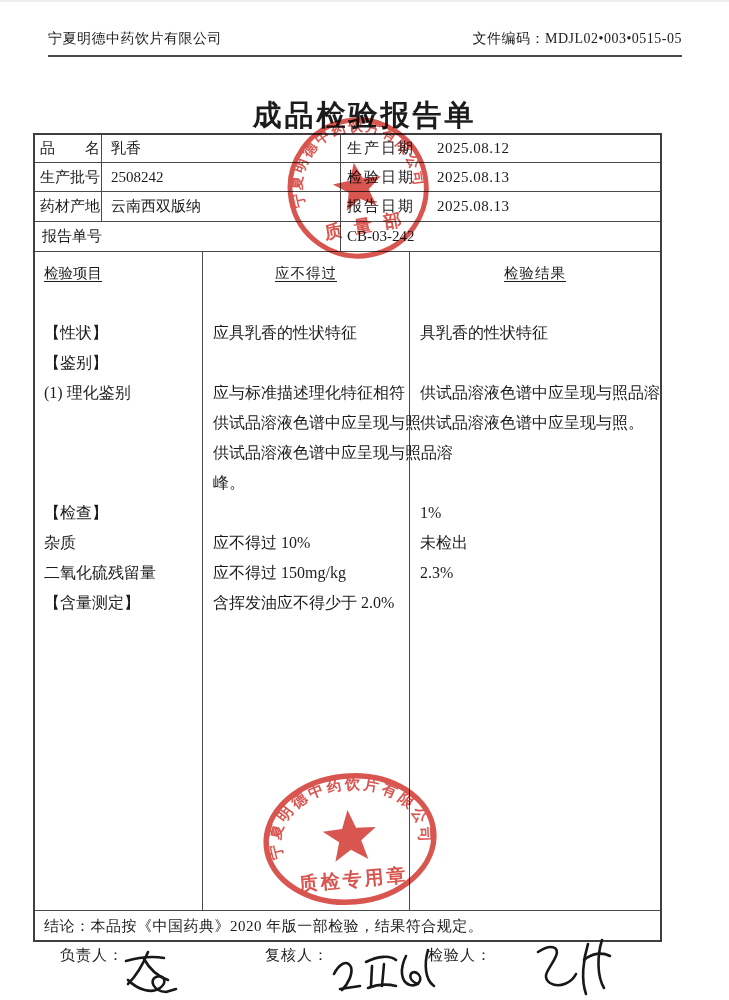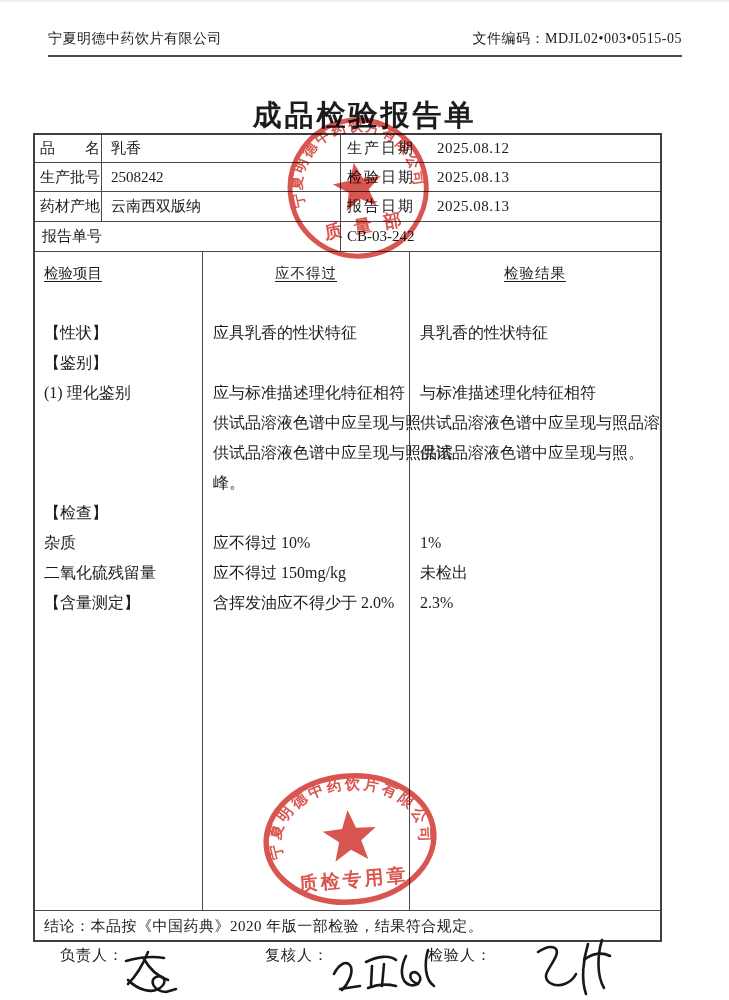--- a/index.html
+++ b/index.html
@@ -143,21 +143,20 @@
           <div class="line"></div>
           <div class="line">应不得过 10%</div>
           <div class="line">应不得过 150mg/kg</div>
           <div class="line">含挥发油应不得少于 2.0%</div>
         </div>
       <div class="insp-col insp-col-3" id="col-result">
           <div class="line hdr center">检验结果</div>
           <div class="line"></div>
           <div class="line">具乳香的性状特征</div>
           <div class="line"></div>
-          <div class="line">与标准描述理化特征相符</div>
           <div class="line">供试品溶液色谱中应呈现与照品溶</div>
           <div class="line">供试品溶液色谱中应呈现与照。</div>
           <div class="line"></div>
           <div class="line"></div>
           <div class="line">1%</div>
           <div class="line">未检出</div>
           <div class="line">2.3%</div>
         </div>
     </div>
 

